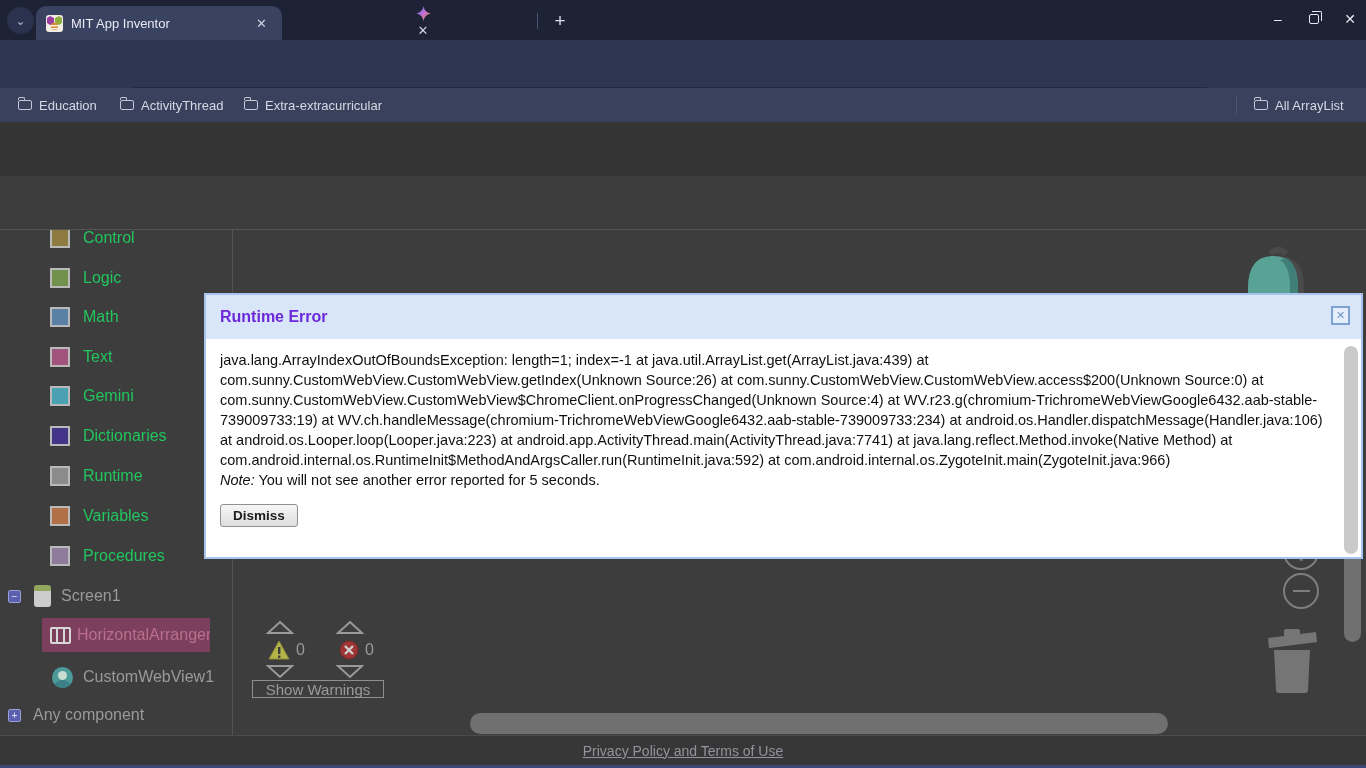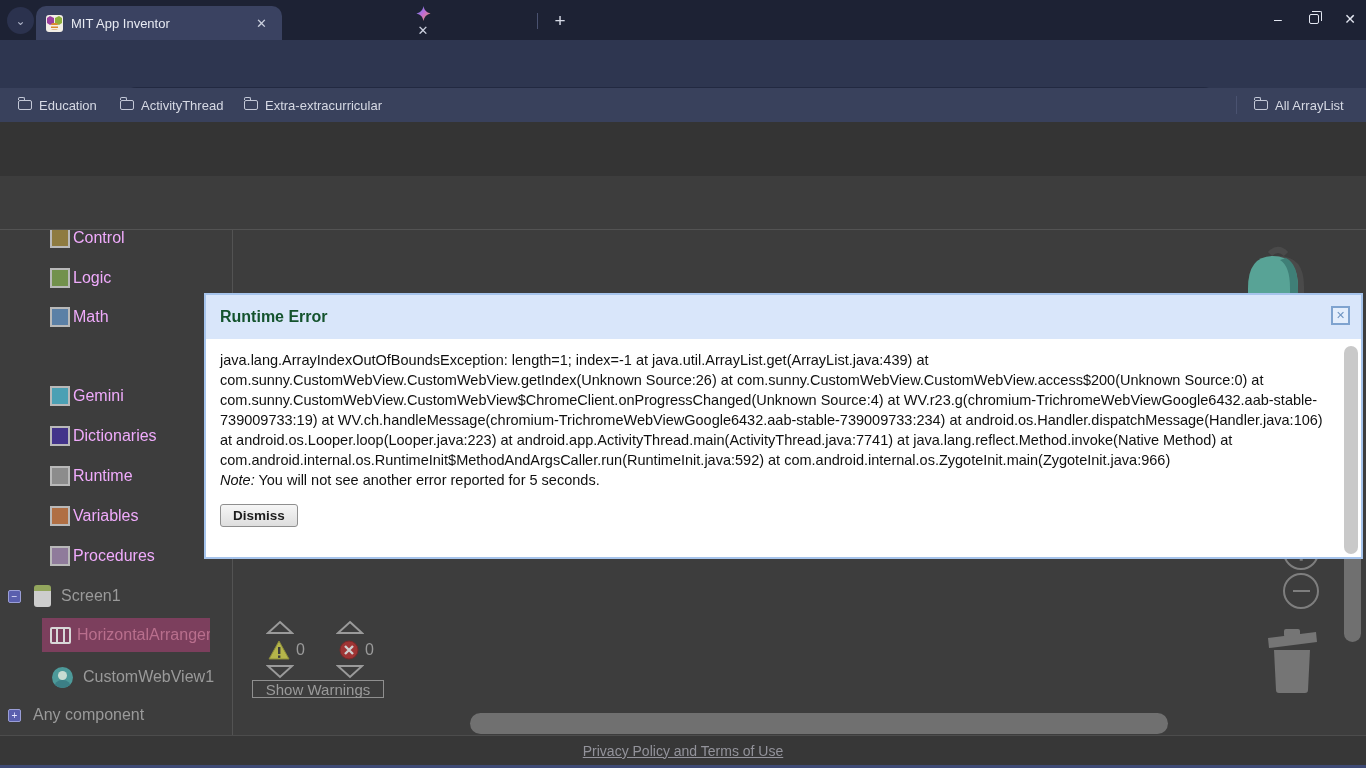--- a/index.html
+++ b/index.html
@@ -63,21 +63,21 @@
   .tg-blocks{width:74px;background:#5d6a3a;color:#46512c;font-size:16px;display:flex;align-items:center;justify-content:center;}
   .dsq{width:13px;height:16px;background:#cfcfcf;margin-right:3px;}
   .ddots{display:flex;flex-direction:column;gap:2px;}
   .ddots i{width:4px;height:4px;background:#cfcfcf;display:block;}
 
   
   #workspace{left:0;top:230px;width:1366px;height:505px;background:#3d3d3d;overflow:hidden;}
   #sidebar{left:0;top:0;width:233px;height:505px;border-right:1px solid #535353;overflow:hidden;}
   .prow{left:0;height:40px;width:233px;display:flex;align-items:center;}
   .swatch{margin-left:50px;width:20px;height:20px;border:2px solid #b9b9b9;}
-  .plabel{margin-left:3px;font-size:16px;color:#f0abfc;white-space:nowrap;}
+  .plabel{margin-left:13px;font-size:16px;color:#22c55e;white-space:nowrap;}
   .expander{margin-left:8px;width:13px;height:13px;background:#5a5fae;border:1px solid #9б;border:1px solid #9a9ed6;color:#e8e8ff;font-size:10px;line-height:11px;text-align:center;border-radius:2px;}
   .screenico{margin-left:13px;width:17px;height:22px;background:#cdcdcd;border-radius:3px;border-top:6px solid #93a65d;}
   .treelabel{margin-left:10px;font-size:16px;color:#9a9a9a;white-space:nowrap;}
   .hilite{position:absolute;left:42px;top:0;width:168px;height:34px;background:#7c3f5d;display:flex;align-items:center;overflow:hidden;}
   .harr-ico{margin-left:8px;width:21px;height:17px;border:2px solid #d8d8d8;border-radius:2px;display:flex;justify-content:space-evenly;flex:none;}
   .harr-ico i{width:2px;height:100%;background:#d8d8d8;display:block;}
   .hilite .treelabel{color:#b96f8d;margin-left:6px;}
   .cwv-ico{margin-left:52px;width:21px;height:21px;border-radius:50%;background:#4d9a9a;position:relative;overflow:hidden;flex:none;}
   .cwv-ico:before{content:"";position:absolute;left:6px;top:4px;width:9px;height:9px;border-radius:50%;background:#c8dcd2;}
   .cwv-ico:after{content:"";position:absolute;left:2px;top:13px;width:17px;height:10px;border-radius:8px 8px 0 0;background:#3c7f86;}
@@ -92,21 +92,21 @@
   .zoomcirc i{display:block;width:17px;height:2.5px;background:#7e7e7e;}
 
   
   #aifooter{left:0;top:735px;width:1366px;height:30px;background:#373737;border-top:1px solid #4c4c4c;display:flex;align-items:center;justify-content:center;}
   #aifooter a{color:#93939b;font-size:14px;text-decoration:underline;}
   #winedge{left:0;top:765px;width:1366px;height:3px;background:#3e4a75;}
 
   
   #dialog{left:204px;top:293px;width:1159px;height:266px;background:#fff;border:2px solid #a6c4ec;z-index:50;}
   #dlghead{position:relative;height:44px;background:#d9e6fa;display:flex;align-items:center;}
-  #dlgtitle{margin-left:14px;font-size:16px;font-weight:bold;color:#14532d;}
+  #dlgtitle{margin-left:14px;font-size:16px;font-weight:bold;color:#6d28d9;}
   #dlgclose{position:absolute;right:11px;top:11px;width:19px;height:19px;border:2px solid #7fa3cf;color:#6f95c2;font-size:11px;font-weight:bold;display:flex;align-items:center;justify-content:center;background:#e4eefc;}
   #dlgbody{padding:11px 34px 0 14px;font-size:14.5px;line-height:20px;color:#101010;word-wrap:break-word;}
   .dismiss{margin:14px 0 0 0;font-size:13.5px;font-weight:bold;color:#1c1c1c;background:linear-gradient(#f6f6f6,#dedede);border:1px solid #8f8f8f;border-radius:3px;padding:3px 12px;}
   .dlgthumb{position:absolute;right:3px;top:51px;width:14px;height:208px;background:#c9c9c9;border-radius:8px;}
 
   svg{display:block;}
 </style>
 </head>
 <body>
 
@@ -335,20 +335,24 @@
         <span class="plabel">Control</span>
       </div>
       <div class="abs prow" style="top:28px;">
         <span class="swatch" style="background: rgb(114, 145, 76);"></span>
         <span class="plabel">Logic</span>
       </div>
       <div class="abs prow" style="top:67px;">
         <span class="swatch" style="background: rgb(91, 128, 166);"></span>
         <span class="plabel">Math</span>
       </div>
+      <div class="abs prow" style="top:107px;">
+        <span class="swatch" style="background: rgb(162, 83, 123);"></span>
+        <span class="plabel">Text</span>
+      </div>
       <div class="abs prow" style="top:146px;">
         <span class="swatch" style="background: rgb(75, 160, 180);"></span>
         <span class="plabel">Gemini</span>
       </div>
       <div class="abs prow" style="top:186px;">
         <span class="swatch" style="background: rgb(67, 52, 138);"></span>
         <span class="plabel">Dictionaries</span>
       </div>
       <div class="abs prow" style="top:226px;">
         <span class="swatch" style="background: rgb(140, 140, 140);"></span>

